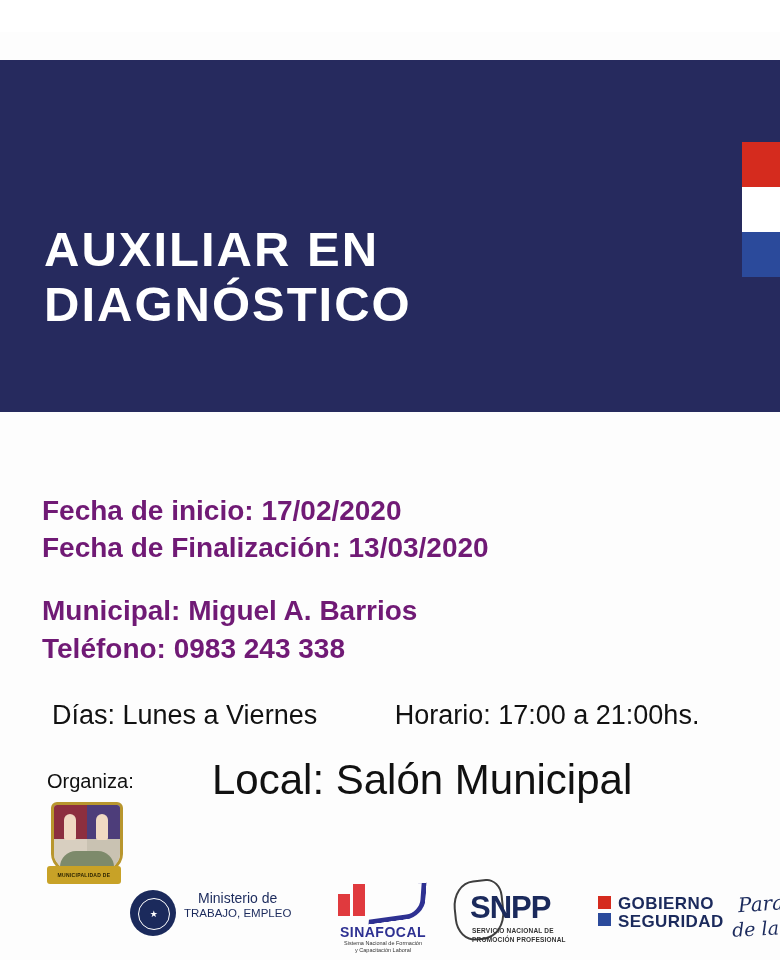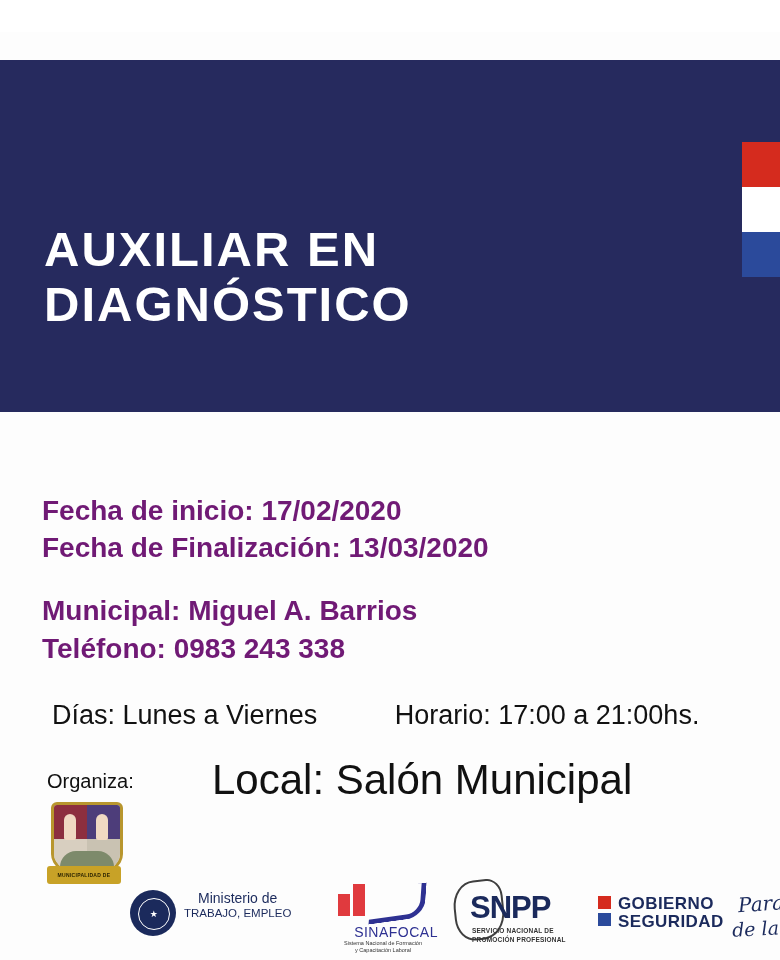--- a/index.html
+++ b/index.html
@@ -254,23 +254,23 @@
     border-bottom: 5px solid #2e3192;
     border-right: 5px solid #2e3192;
     transform: skewX(-12deg) rotate(-8deg);
     border-radius: 0 0 18px 0;
   }
   .logo-sin .name {
     position: absolute;
     left: 0;
     top: 44px;
     width: 110px;
-    text-align: right;
+    text-align: center;
     font-size: 14px;
-    font-weight: normal;
+    font-weight: bold;
     color: #2e3192;
     letter-spacing: 0.5px;
   }
   .logo-sin .sub {
     position: absolute;
     left: 0;
     top: 60px;
     width: 110px;
     text-align: center;
     font-size: 5.5px;

